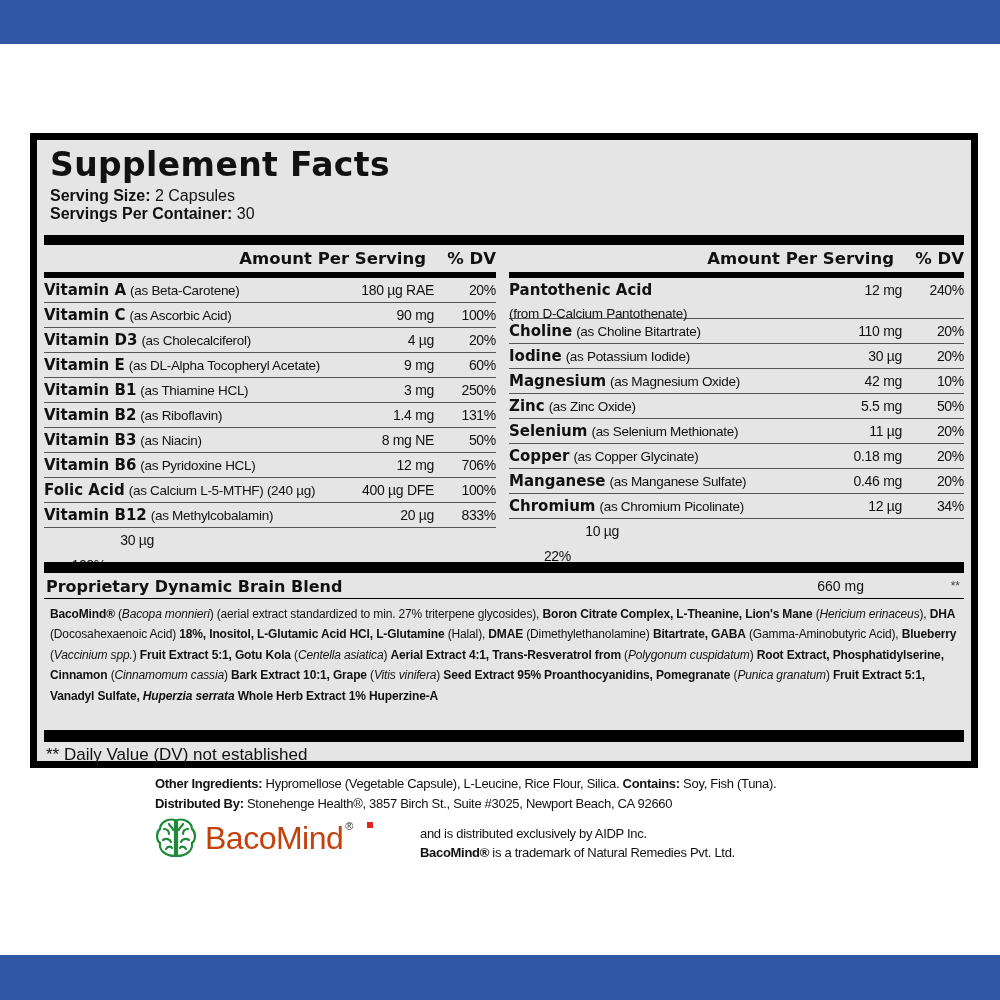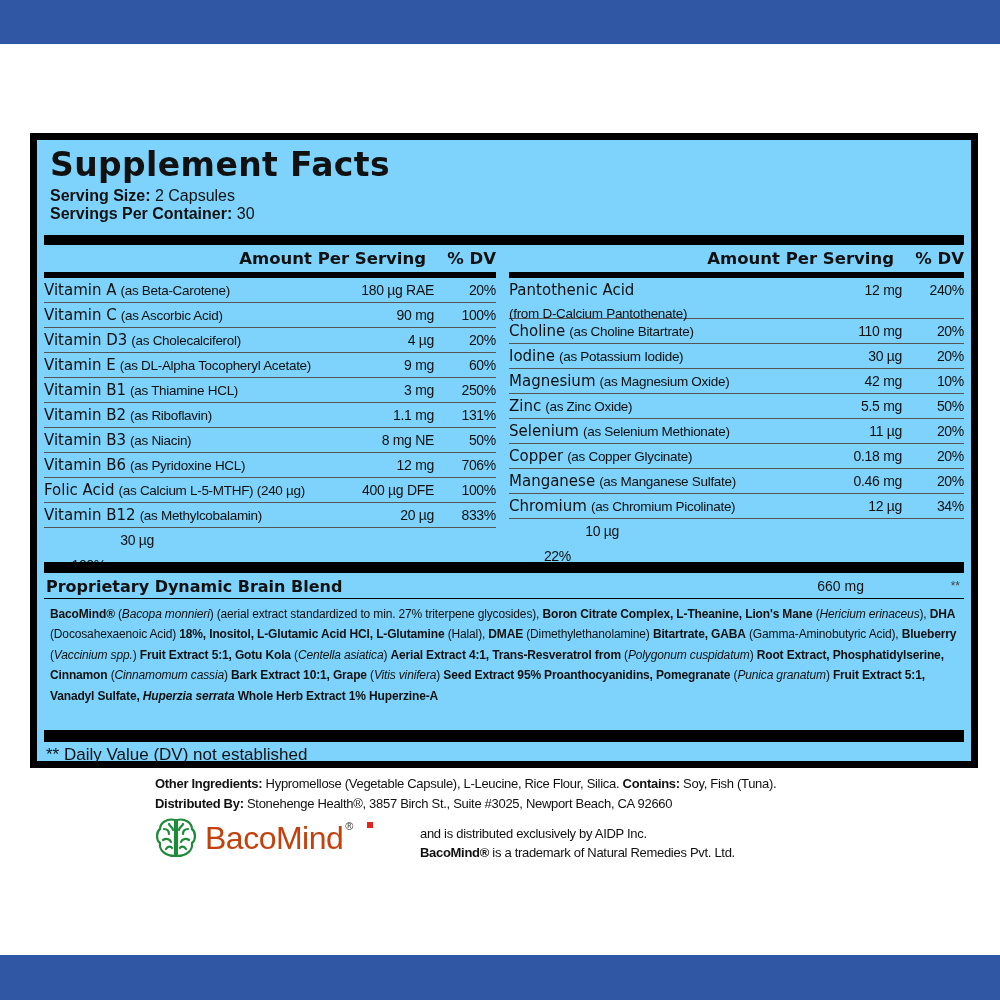--- a/index.html
+++ b/index.html
@@ -5,21 +5,21 @@
   html, body { margin: 0; padding: 0; }
   body {
     width: 1000px; height: 1000px; position: relative; overflow: hidden;
     background: #ffffff; font-family: "Liberation Sans", "DejaVu Sans", sans-serif; color: #111;
   }
   .band-top { position: absolute; left: 0; top: 0; width: 1000px; height: 44px; background: #2F57A4; }
   .band-bottom { position: absolute; left: 0; top: 955px; width: 1000px; height: 45px; background: #2F57A4; }
 
   .label {
     position: absolute; left: 30px; top: 133px; width: 934px; height: 621px;
-    border: 7px solid #000; background: #7dd3fc;
+    border: 7px solid #000; background: #e5e5e5;
   }
   .inner { position: absolute; left: 7px; top: 0; right: 7px; }
 
   .title {
     position: absolute; left: 6px; top: 5px; font-size: 33px; font-weight: 900;
     letter-spacing: 0.4px; line-height: 40px; font-family: "DejaVu Sans", sans-serif;
   }
   .serving { position: absolute; left: 6px; top: 47px; font-size: 16px; line-height: 18px; }
   .serving b { font-weight: 700; }
 
@@ -37,21 +37,21 @@
   .colhead .h-amt { margin-right: 16px; }
   .colhead .h-dv { width: 54px; text-align: right; }
 
   .row {
     display: flex; align-items: flex-start; height: 25px; line-height: 25px;
     border-bottom: 1px solid #555; font-size: 14.5px; box-sizing: border-box;
   }
   .row.tall { height: 41px; justify-content: flex-end; }
   .row.last { border-bottom: none; flex-direction: column; }
   .row .name { flex: 1; white-space: nowrap; overflow: hidden; }
-  .row .name b { font-family: "DejaVu Sans", sans-serif; font-weight: 400; font-size: 15px; }
+  .row .name b { font-family: "DejaVu Sans", sans-serif; font-weight: 700; font-size: 15px; }
   .row .name .src { font-family: "Liberation Sans", sans-serif; font-size: 13.5px; letter-spacing: -0.3px; }
   .row .name .sub { display: block; line-height: 22px; font-size: 13.5px; letter-spacing: -0.3px; }
   .row .amt { width: 110px; text-align: right; font-size: 14px; letter-spacing: -0.3px; }
   .row .dv { width: 62px; text-align: right; font-size: 14px; letter-spacing: -0.3px; }
 
   .blend-row {
     position: absolute; left: 0; right: 0; top: 434px; height: 24px;
     border-bottom: 1px solid #000; display: flex; align-items: center;
   }
   .blend-name { font-family: "DejaVu Sans", sans-serif; font-weight: 700; font-size: 16px; padding-left: 2px; flex: 1; }
@@ -118,21 +118,21 @@
             <span class="amt">9 mg</span>
             <span class="dv">60%</span>
           </div>
           <div class="row">
             <span class="name"><b>Vitamin B1</b> <span class="src">(as Thiamine HCL)</span></span>
             <span class="amt">3 mg</span>
             <span class="dv">250%</span>
           </div>
           <div class="row">
             <span class="name"><b>Vitamin B2</b> <span class="src">(as Riboflavin)</span></span>
-            <span class="amt">1.1 mg</span>
+            <span class="amt">1.4 mg</span>
             <span class="dv">131%</span>
           </div>
           <div class="row">
             <span class="name"><b>Vitamin B3</b> <span class="src">(as Niacin)</span></span>
             <span class="amt">8 mg NE</span>
             <span class="dv">50%</span>
           </div>
           <div class="row">
             <span class="name"><b>Vitamin B6</b> <span class="src">(as Pyridoxine HCL)</span></span>
             <span class="amt">12 mg</span>

